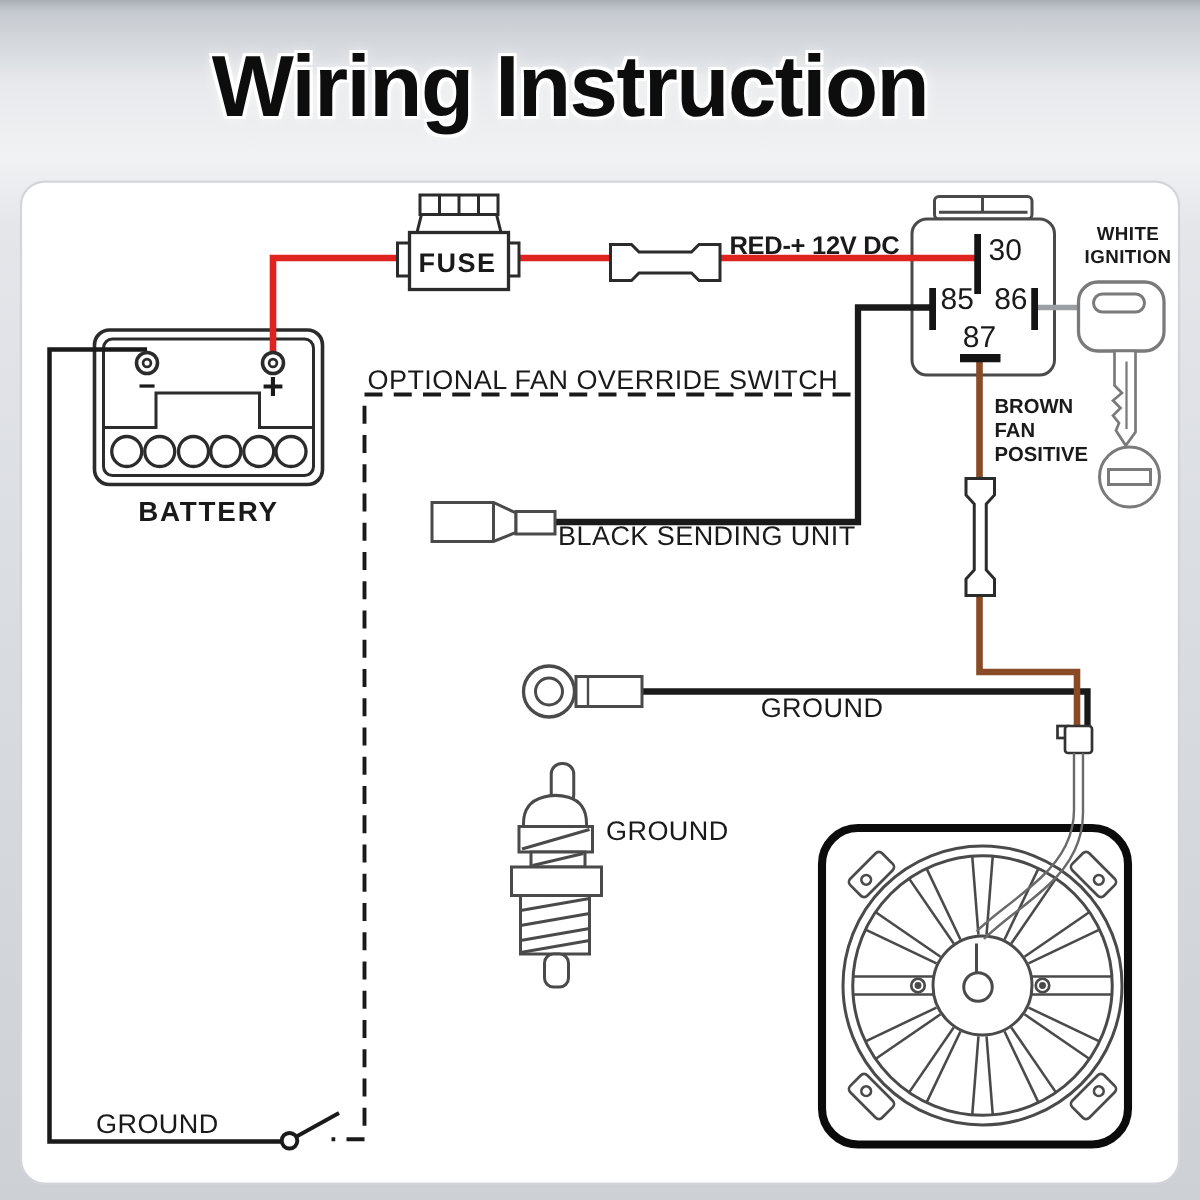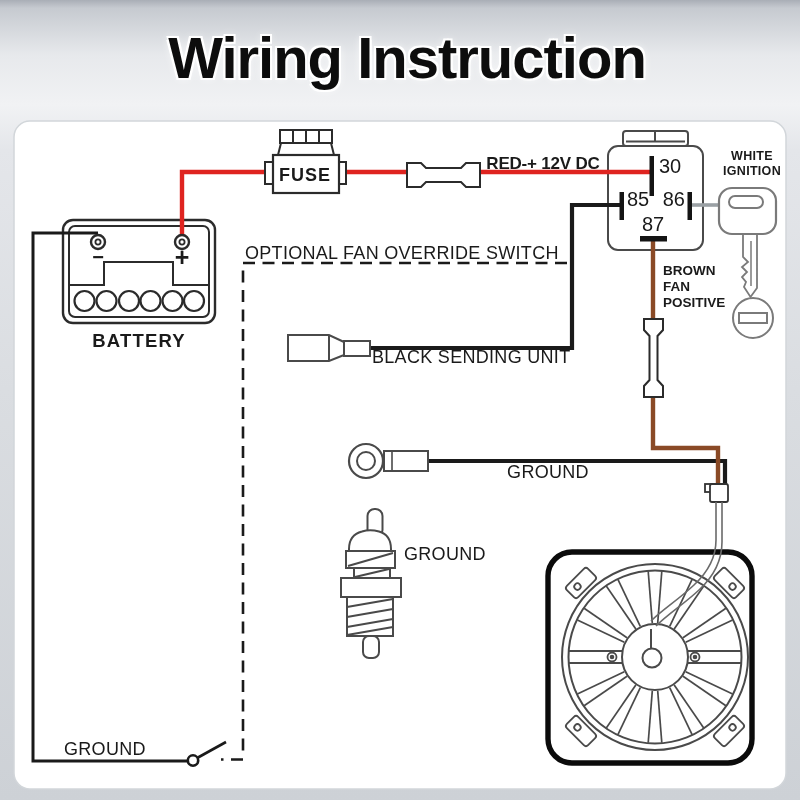--- a/index.html
+++ b/index.html
@@ -7,21 +7,20 @@
     width:800px;height:800px;overflow:hidden;position:relative;
     font-family:"Liberation Sans", sans-serif;
     background:linear-gradient(180deg,#a9aeb6 0px,#c6cad0 8px,#e7e9ec 55px,#f1f2f4 105px,#e4e6ea 150px,#dadde1 390px,#cdd1d6 800px);
   }
   .stage{position:absolute;inset:0;}
   h1.title{
     position:absolute;top:26px;left:0;width:760px;margin:0;
     text-align:center;font-size:58px;line-height:1.1;font-weight:700;letter-spacing:-1px;
     color:#0d0d0d;
     text-shadow:-2px -2px 0 #fff,2px -2px 0 #fff,-2px 2px 0 #fff,2px 2px 0 #fff,0 0 10px rgba(255,255,255,.9);
-    padding-left:27px;
   }
   svg{position:absolute;top:0;left:0;}
   svg text{font-family:"Liberation Sans", sans-serif;fill:#1a1a1a;}
   .lbl{font-size:18px;font-weight:400;letter-spacing:.3px;}
   .lblb{font-weight:700;}
 </style>
 </head>
 <body>
 
 <div class="stage">

